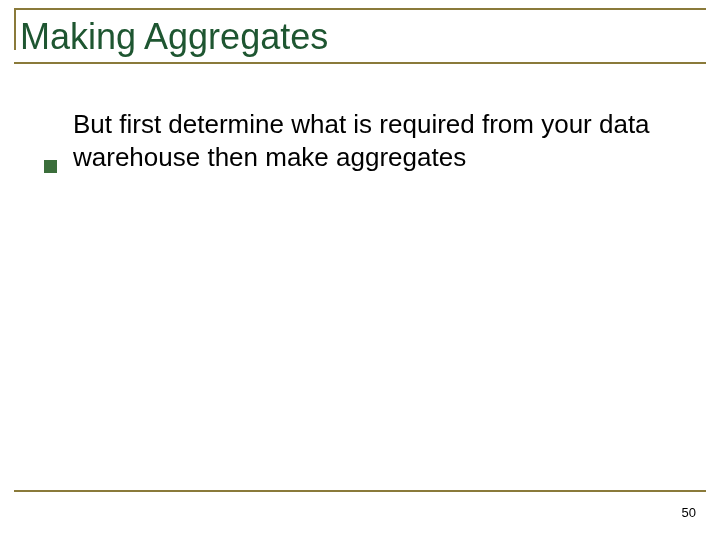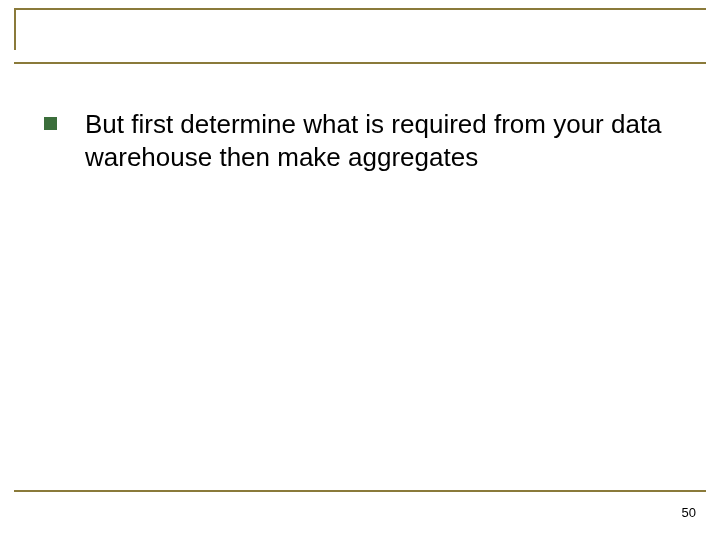--- a/index.html
+++ b/index.html
@@ -53,22 +53,22 @@
     background: #8a7a3a;
   }
   .body {
     position: absolute;
     left: 44px;
     top: 108px;
     width: 620px;
   }
   .bullet-row {
     display: flex;
-    align-items: flex-start;
-    gap: 28px;
+    align-items: flex-end;
+    gap: 16px;
   }
   .bullet-icon {
     width: 13px;
     height: 13px;
     background: #3b6e3b;
     margin-top: 9px;
     flex: 0 0 auto;
   }
   .bullet-text {
     font-size: 26px;
@@ -83,20 +83,21 @@
     color: #000;
   }
 </style>
 </head>
 <body>
 
 <div class="slide">
   <div class="frame-top"></div>
   <div class="frame-left"></div>
 
+  <div class="title">Making Aggregates</div>
   <div class="title-underline"></div>
 
   <div class="body">
     <div class="bullet-row">
       <div class="bullet-icon"></div>
       <div class="bullet-text">But first determine what is required from your data warehouse then make aggregates</div>
     </div>
   </div>
 
   <div class="frame-bottom"></div>

